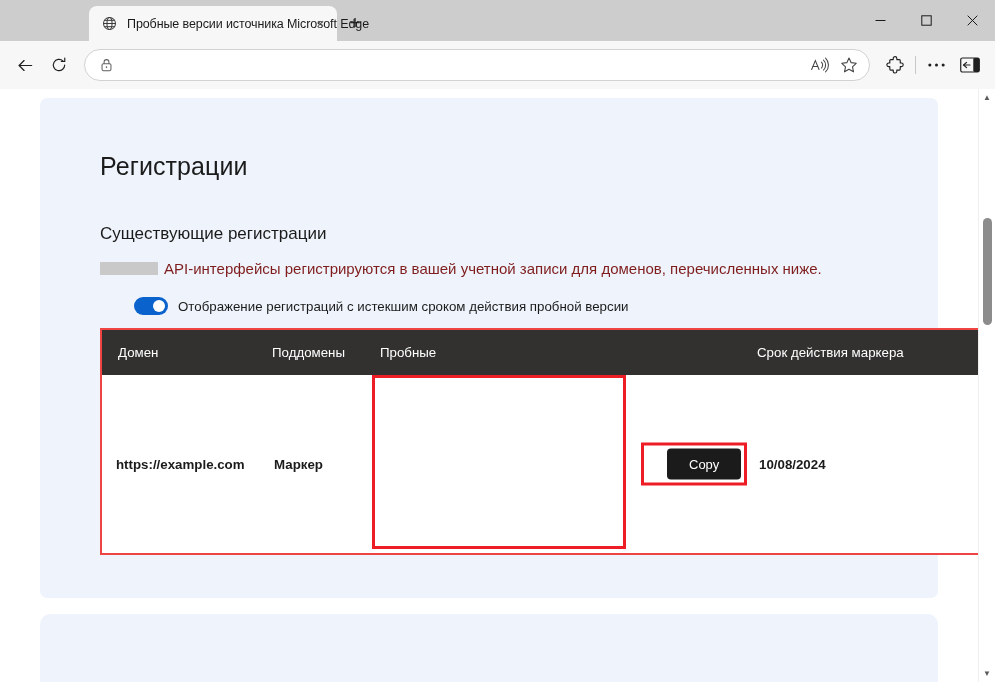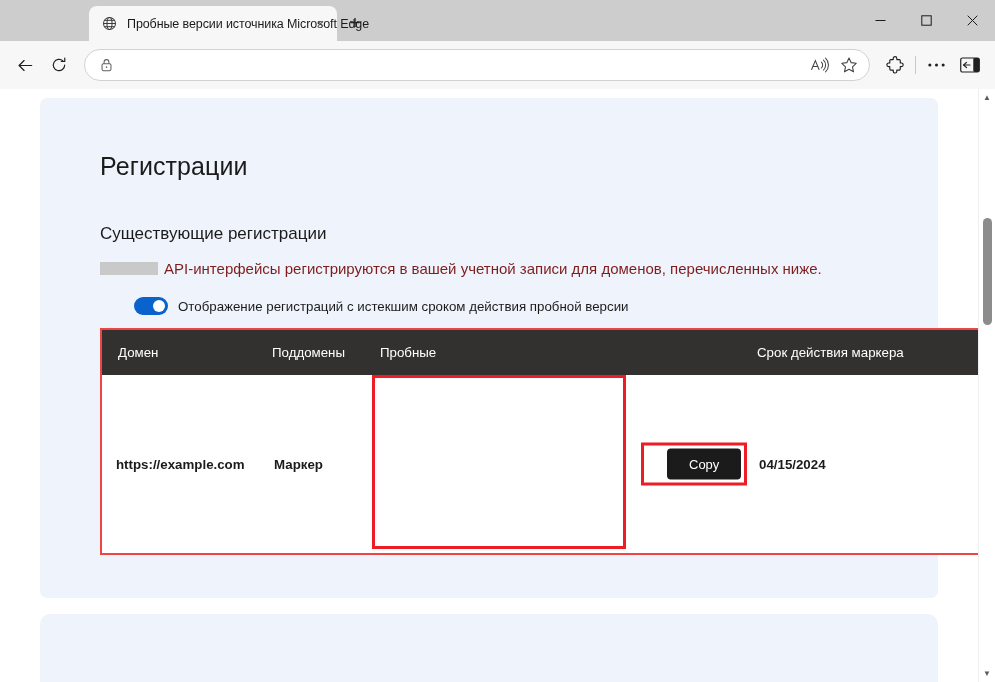--- a/index.html
+++ b/index.html
@@ -516,21 +516,21 @@
               <span class="td td-domain">https://example.com</span>
               <span class="td td-subdomain">Маркер</span>
 
               <div class="annot-box annot-token"></div>
 
               <div class="copy-wrap">
                 <button class="copy-btn">Copy</button>
                 <div class="annot-copy"></div>
               </div>
 
-              <span class="td td-expiry">04/15/2024</span>
+              <span class="td td-expiry">10/08/2024</span>
             </div>
           </div>
         </div>
       </div>
 
       <div class="card2">
         <h2>Пробная регистрация нового источника</h2>
       </div>
 
     </div>

